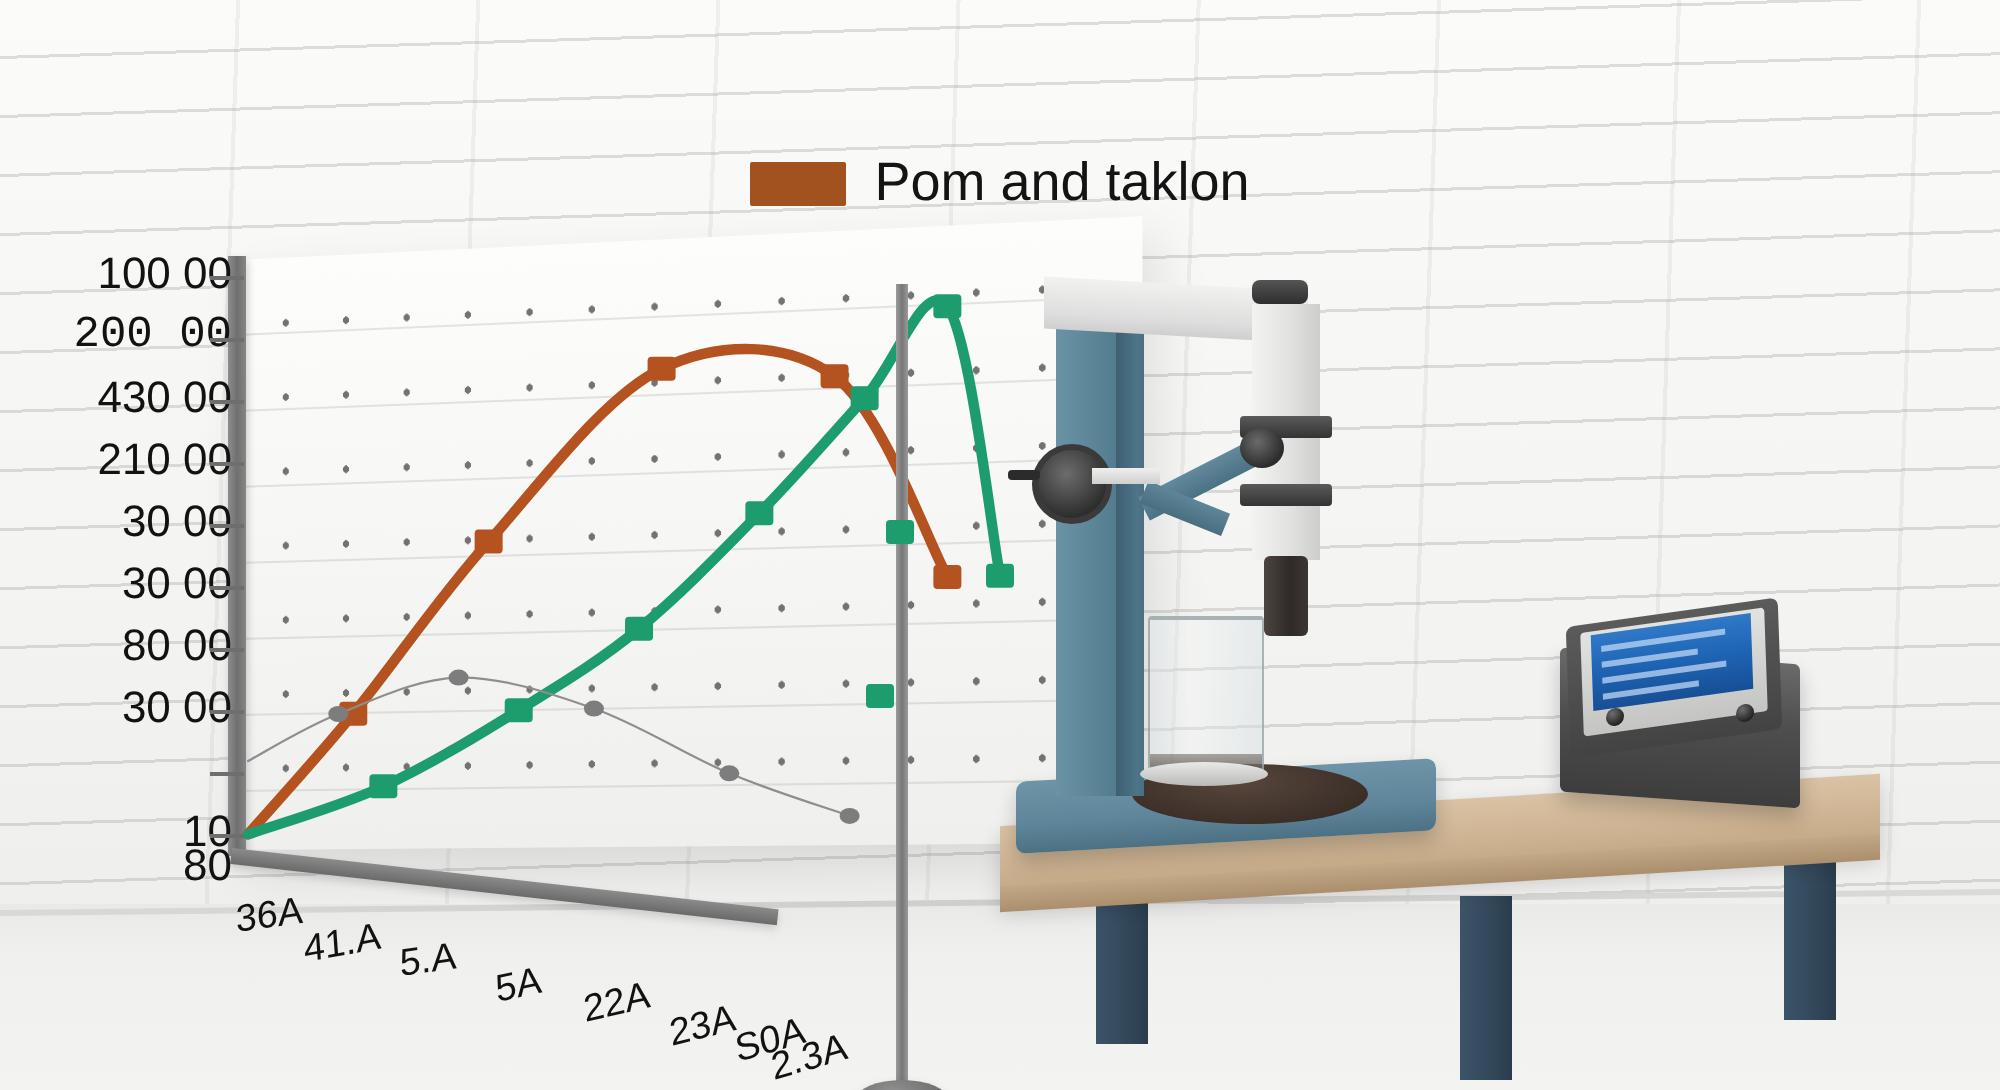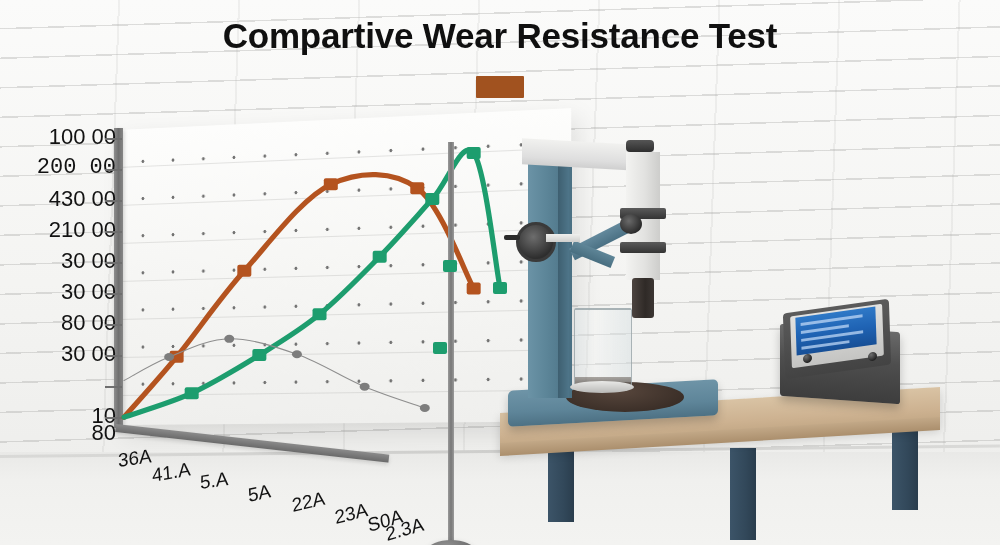--- a/index.html
+++ b/index.html
@@ -316,25 +316,25 @@
 
 <div id="stage">
 
   <div class="wall">
     <div class="brick-rows"></div>
     <div class="brick-seams"></div>
   </div>
   <div class="floor"></div>
   <div class="floor-line"></div>
 
-  <div class="title">Compartive Wear Resistance Test</div>
 
   <div class="legend">
     <div class="legend-item">
       <span class="legend-swatch" id="sw0" style="background: rgb(161, 82, 31);"></span>
+      <span class="legend-label">Pom and taklon</span>
     </div>
   </div>
 
   <div class="chart-wrap">
 
     <div class="panel">
       <div class="hlines"></div>
       <div class="dots"></div>
     </div>
 

